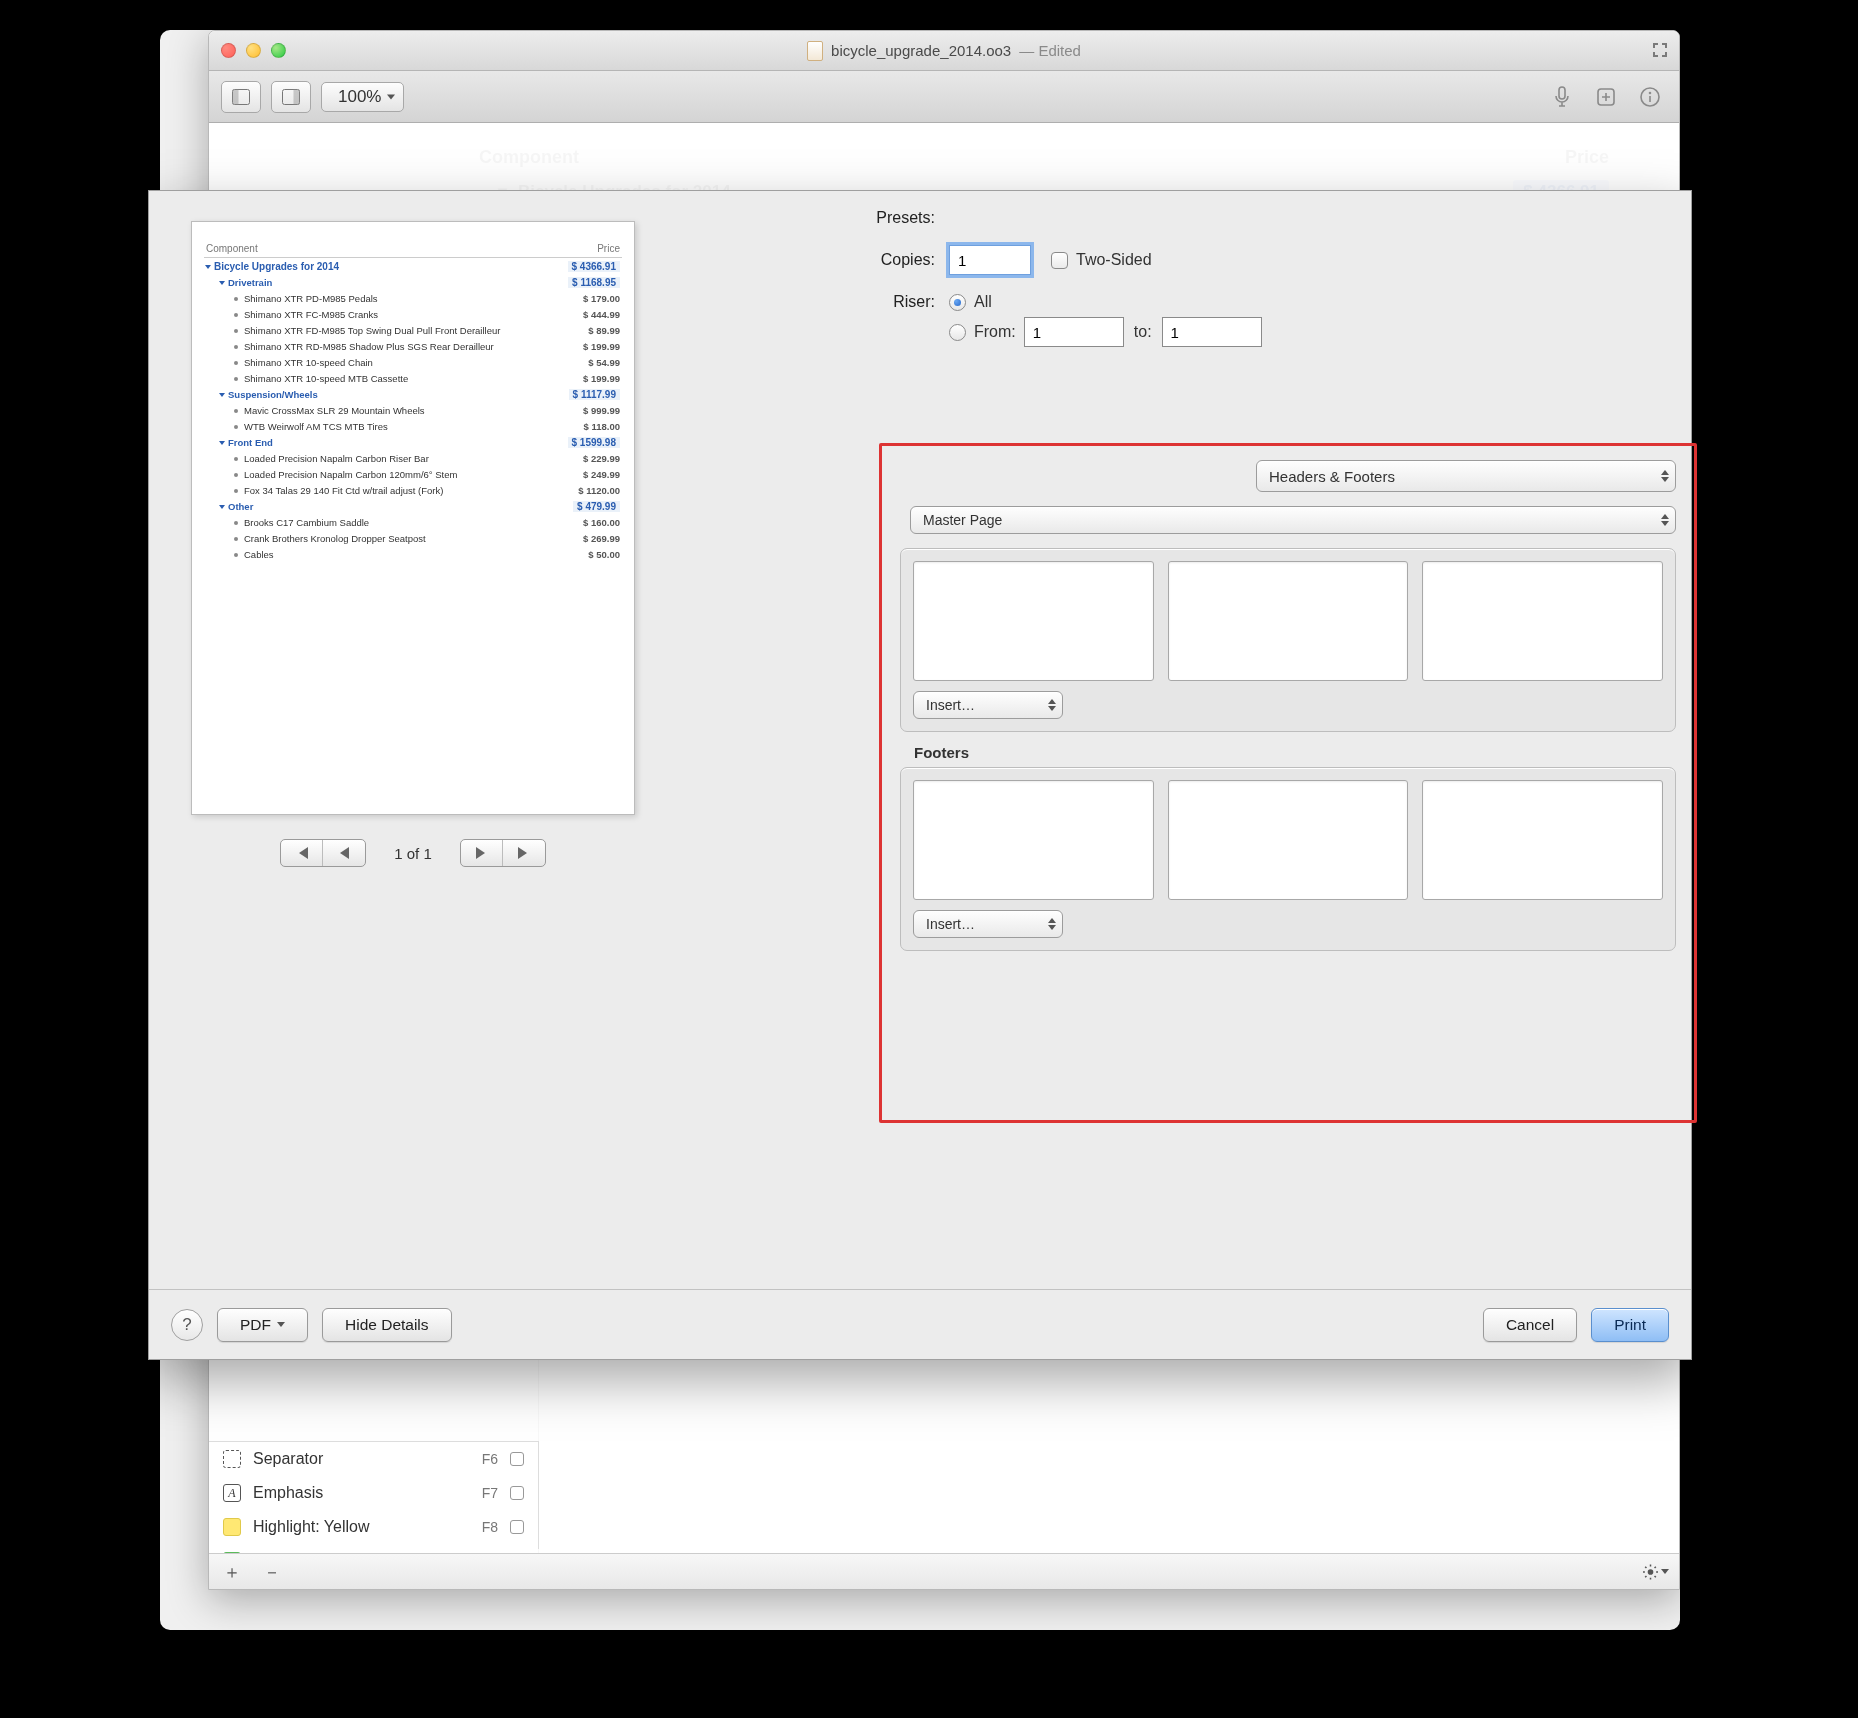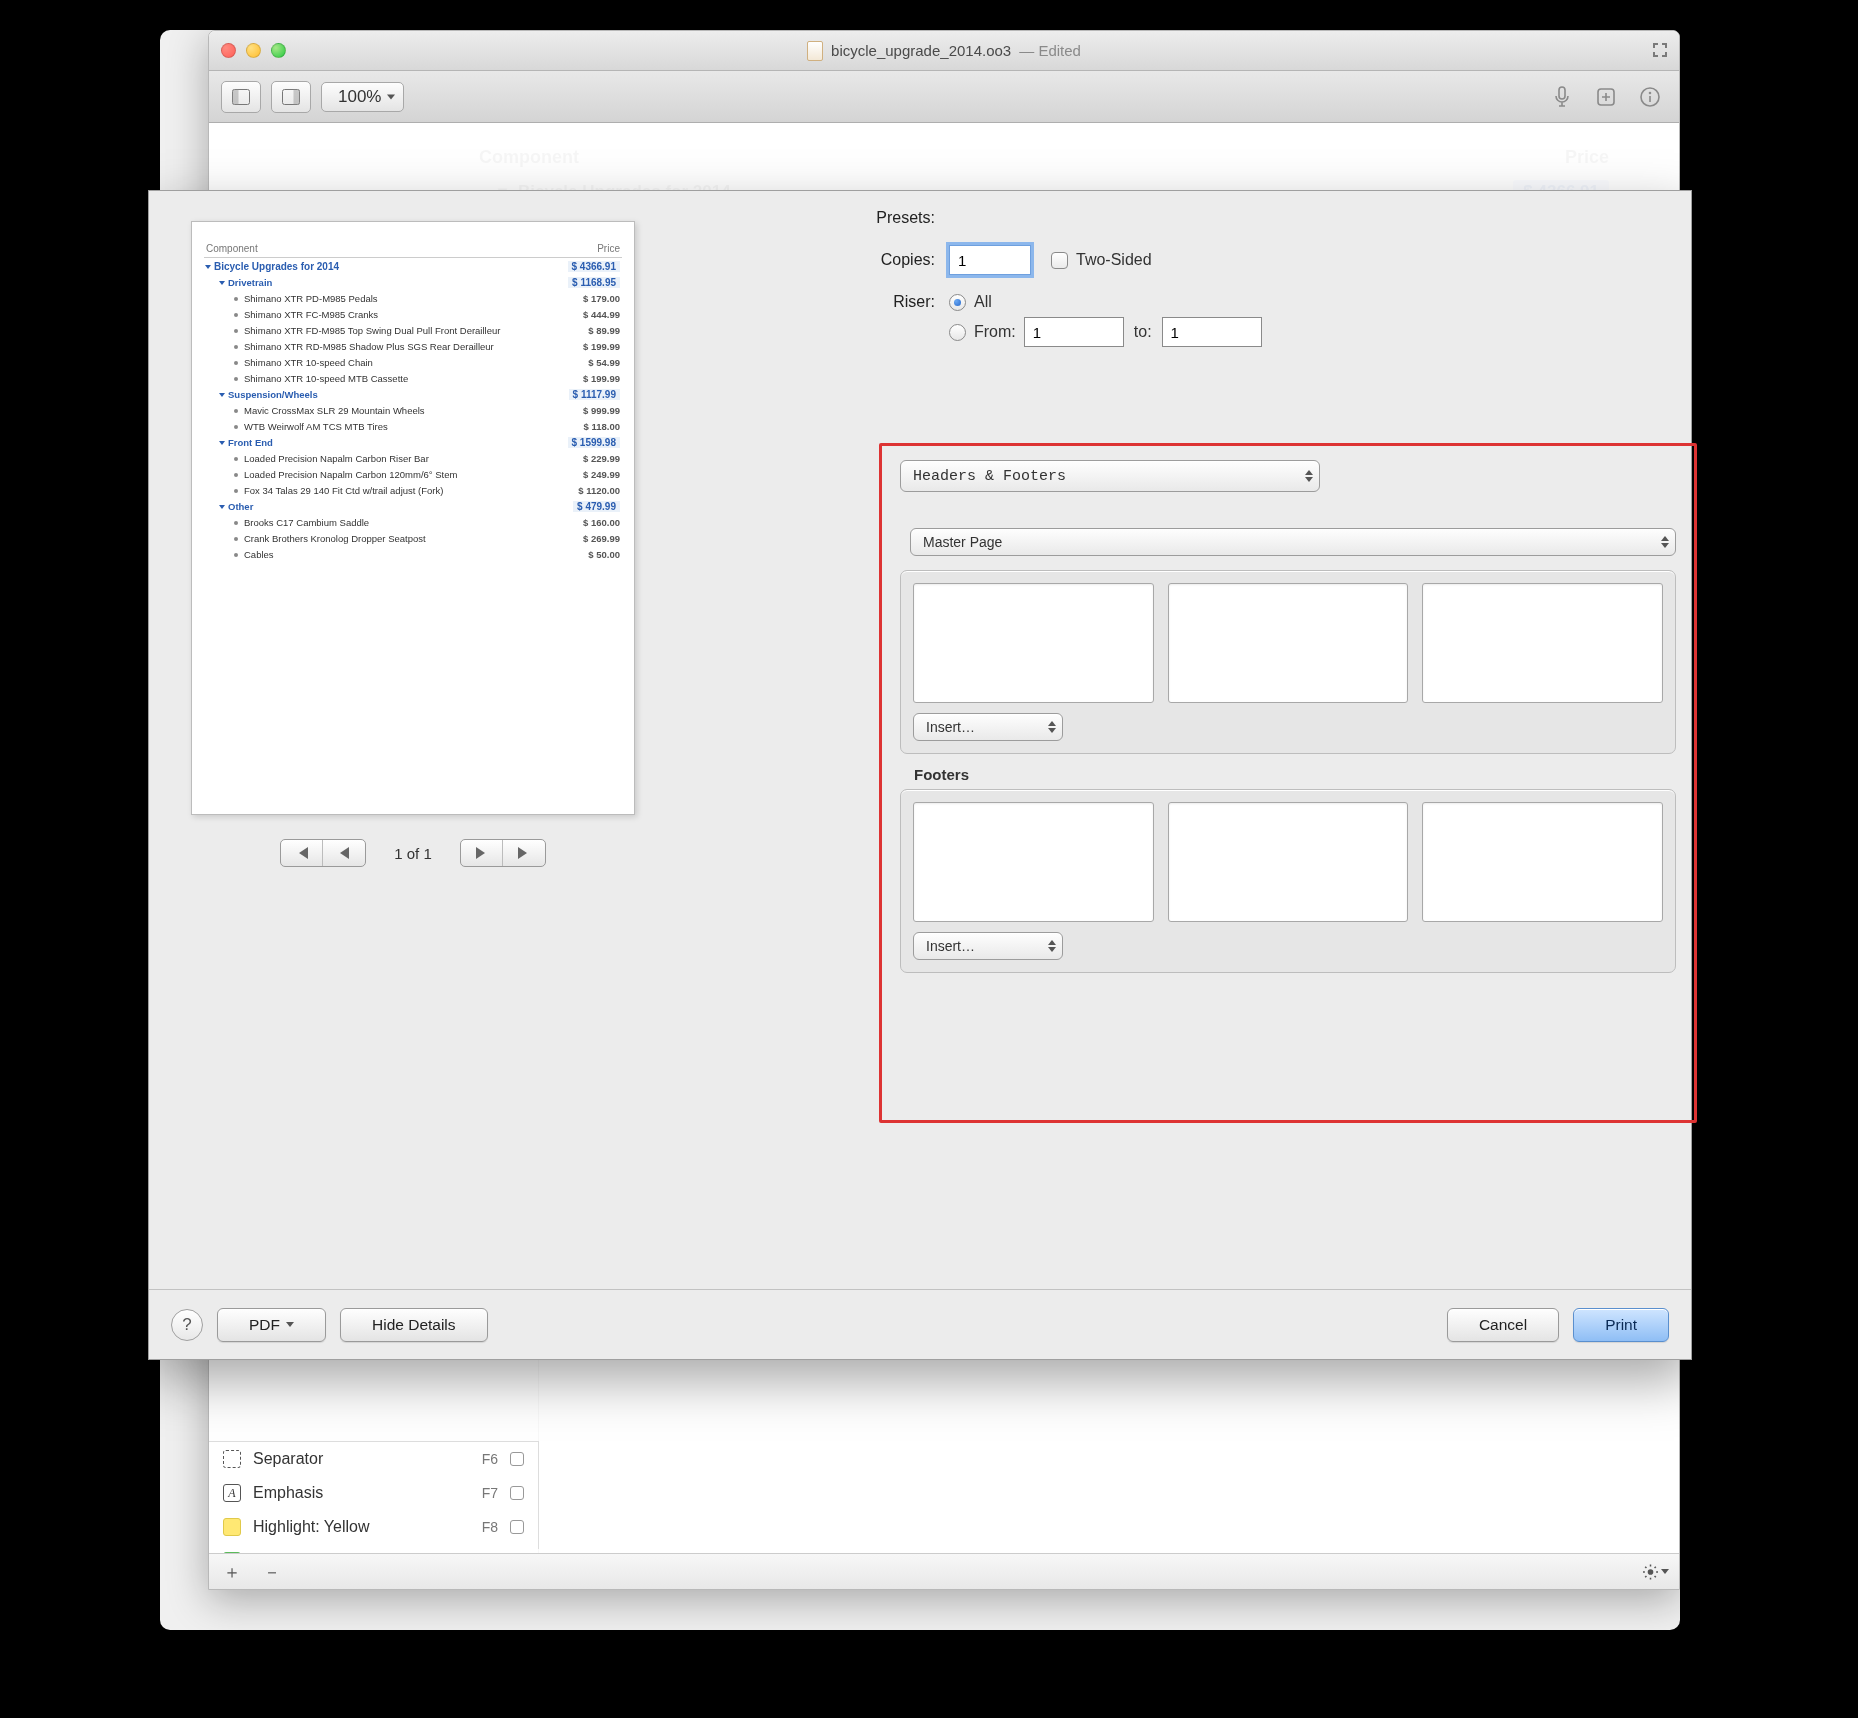--- a/index.html
+++ b/index.html
@@ -90,32 +90,32 @@
   .aqua-select .ud { position:absolute; right:6px; top:50%; transform:translateY(-50%); display:flex; flex-direction:column; gap:2px;}
   .aqua-select .ud::before{content:"";width:0;height:0;border-left:4px solid transparent;border-right:4px solid transparent;border-bottom:5px solid #555;}
   .aqua-select .ud::after {content:"";width:0;height:0;border-left:4px solid transparent;border-right:4px solid transparent;border-top:5px solid #555;}
   .aqua-input { height:30px; border:1px solid #8a8a8a; background:#fff; font-size:15px; padding:0 8px; }
   .aqua-input.focused { outline:3px solid #8cb7ec; outline-offset:0; border-color:#6fa0de;}
   .aqua-check { width:17px;height:17px;border:1px solid #8a8a8a;border-radius:4px;background:linear-gradient(#fff,#eaeaea); display:inline-block; vertical-align:middle; margin-right:8px;}
   .aqua-radio { width:17px;height:17px;border:1px solid #8a8a8a;border-radius:50%;background:linear-gradient(#fff,#e7e7e7); display:inline-flex; align-items:center; justify-content:center; margin-right:8px;}
   .aqua-radio.sel::after{content:"";width:7px;height:7px;border-radius:50%;background:radial-gradient(circle at 30% 30%,#6aa9f4,#2a6acb);}
   
   .hf-frame { border:3px solid #d33; border-radius:2px; position:absolute; left:200px; top:252px; right:-6px; height:680px; padding:14px 18px 0; }
-  .hf-top-select { display:flex; justify-content:flex-start; margin-bottom:36px;font-family:Liberation Mono, monospace; }
+  .hf-top-select { display:flex; justify-content:flex-end; margin-bottom:14px; }
   .hf-section-label { font-size:15px; color:#333; margin:6px 0 6px 14px; font-weight:600;}
   .hf-group { border:1px solid #bdbdbd; border-radius:7px; background:#e6e6e6; padding:12px; margin-bottom:12px; box-shadow:inset 0 1px 0 #fff;}
   .hf-boxes { display:flex; gap:14px; }
   .hf-box { flex:1; height:120px; background:#fff; border:1px solid #a8a8a8; border-radius:3px; box-shadow: inset 0 1px 2px rgba(0,0,0,0.08);}
   .hf-insert-row { display:flex; margin-top:10px;}
   .small-select { height:28px; font-size:14px; min-width:150px;}
   
   
   .sheet-bottom { position:absolute; left:0; right:0; bottom:0; height:70px; border-top:1px solid #c2c2c2; display:flex; align-items:center; padding:0 22px; gap:14px; background:#ececec;}
   .help-btn { width:32px;height:32px;border:1px solid #a0a0a0;border-radius:50%;background:linear-gradient(#fff,#e8e8e8);display:flex;align-items:center;justify-content:center;font-size:17px;color:#555;}
-  .push-btn { height:34px; padding:0 31px; border:1px solid #9a9a9a; border-radius:6px; background:linear-gradient(#fefefe,#e4e4e4); font-size:15.5px; color:#222; box-shadow:0 1px 0 #fff inset, 0 1px 1px rgba(0,0,0,0.1);}
+  .push-btn { height:34px; padding:0 22px; border:1px solid #9a9a9a; border-radius:6px; background:linear-gradient(#fefefe,#e4e4e4); font-size:15.5px; color:#222; box-shadow:0 1px 0 #fff inset, 0 1px 1px rgba(0,0,0,0.1);}
   .push-btn.default { background:linear-gradient(#cfe5ff,#8fbef5); border-color:#5a8fce; color:#0a2a55; font-weight:500;}
   .pdf-btn { display:flex; align-items:center; gap:4px;}
   .pdf-btn::after{content:"";width:0;height:0;border-left:4px solid transparent;border-right:4px solid transparent;border-top:5px solid #555;margin-left:2px;}
   .sheet-bottom .sp { flex:1; }
   
   svg { display:block; }
 </style>
 </head>
 <body>
 

